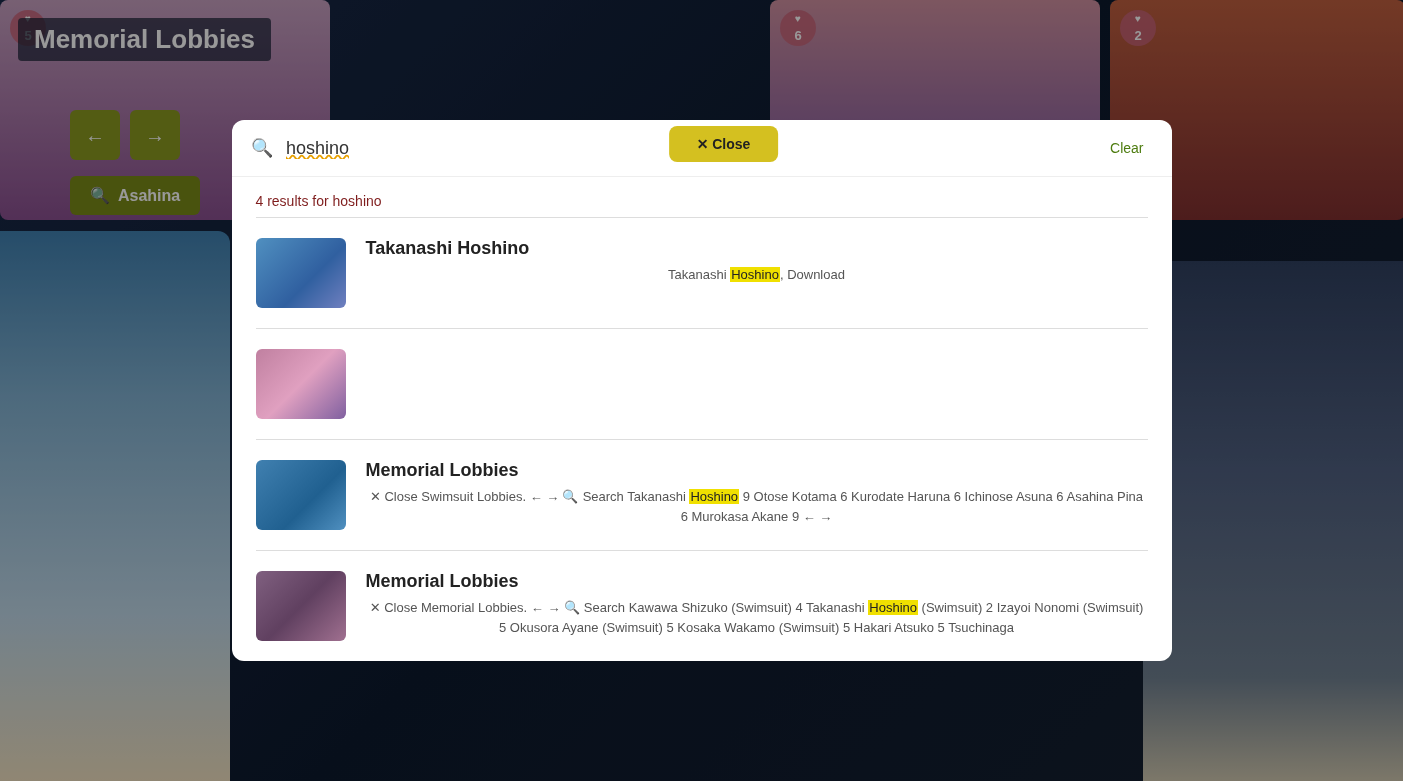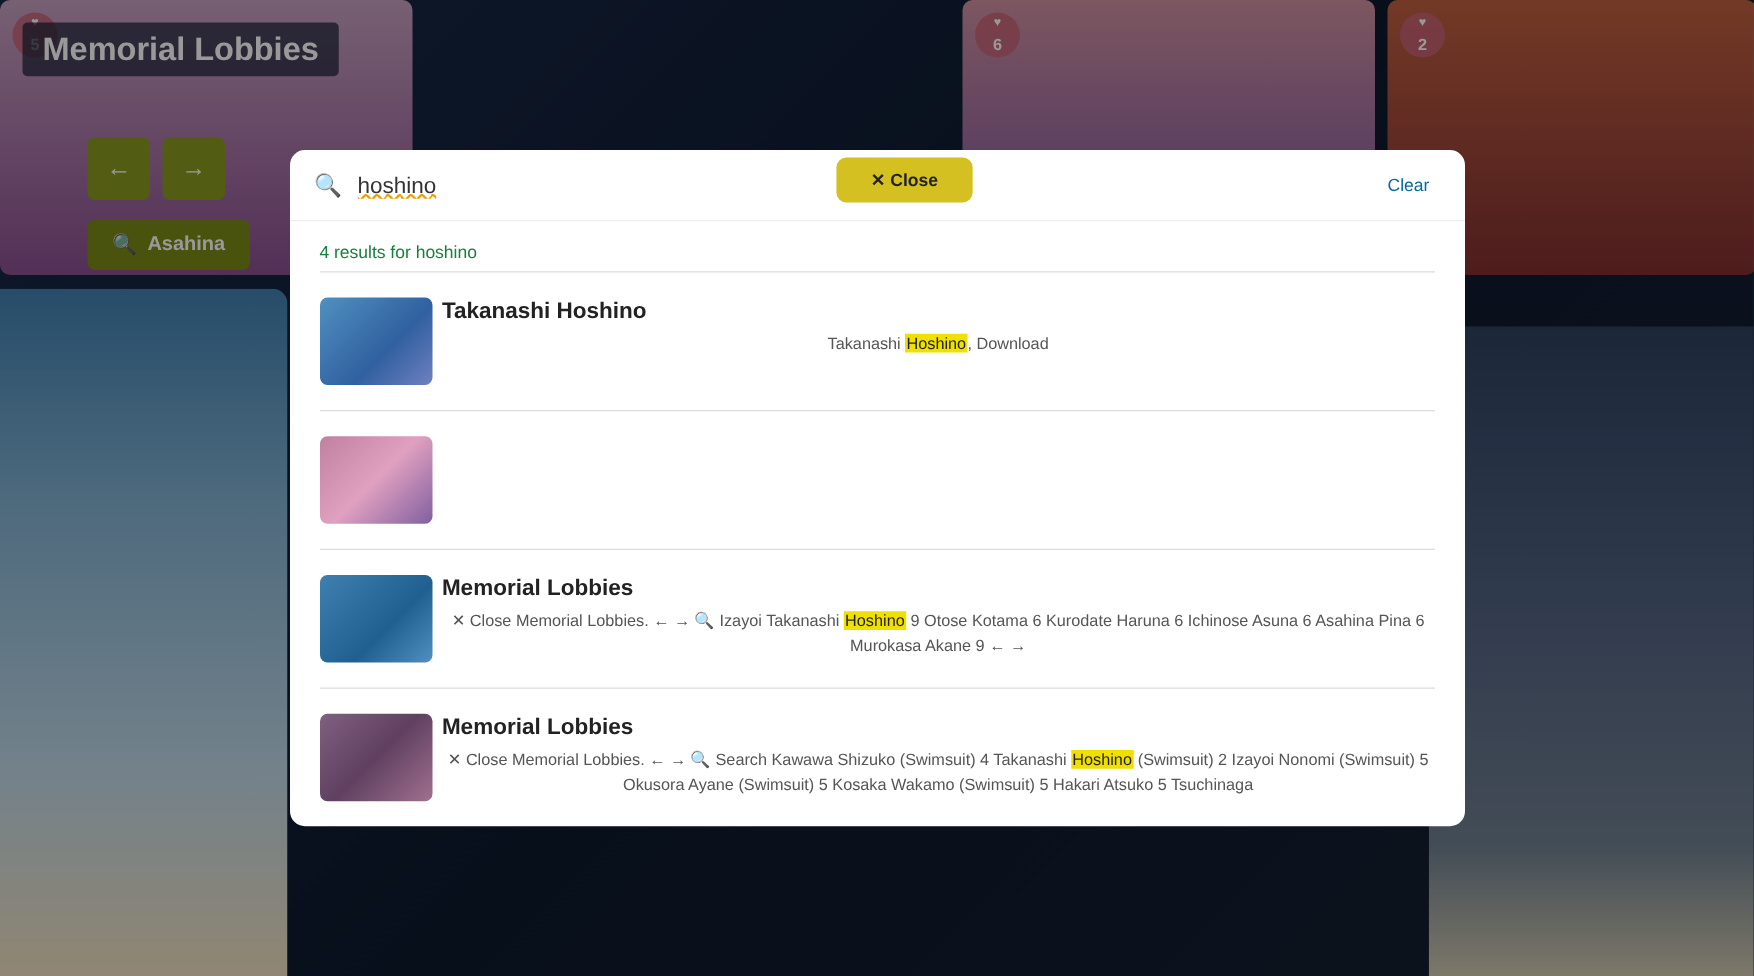--- a/index.html
+++ b/index.html
@@ -199,45 +199,45 @@
       color: #333;
       text-decoration: underline;
       text-decoration-color: #e8a000;
       text-decoration-style: wavy;
     }
 
     .clear-btn {
       background: none;
       border: none;
       cursor: pointer;
-      color: #0369a1;
+      color: #4d7c0f;
       font-size: 14px;
       padding: 4px 8px;
     }
 
     
     .results-count {
       padding: 16px 24px 8px;
       font-size: 14px;
-      color: #15803d;
+      color: #7f1d1d;
     }
 
     
     .divider {
       height: 1px;
       background: #ddd;
       margin: 0 24px;
     }
 
     
     .result-item {
       display: flex;
       align-items: flex-start;
       padding: 20px 24px;
-      gap: 8px;
+      gap: 20px;
       cursor: pointer;
     }
 
     .result-thumb {
       width: 90px;
       height: 70px;
       border-radius: 6px;
       flex-shrink: 0;
       object-fit: cover;
       background: #ccc;
@@ -400,21 +400,21 @@
         <div class="result-thumb result-thumb-2"></div>
       </div>
 
       <div class="divider"></div>
 
       <div class="result-item">
         <div class="result-thumb result-thumb-3"></div>
         <div class="result-content">
           <div class="result-title">Memorial Lobbies</div>
           <div class="result-desc">
-            <span>✕ Close Memorial Lobbies. ← → 🔍 Izayoi Takanashi </span><span class="highlight">Hoshino</span><span> 9 Otose Kotama 6 Kurodate Haruna 6 Ichinose Asuna 6 Asahina Pina 6 Murokasa Akane 9 ← →</span>
+            <span>✕ Close Swimsuit Lobbies. ← → 🔍 Search Takanashi </span><span class="highlight">Hoshino</span><span> 9 Otose Kotama 6 Kurodate Haruna 6 Ichinose Asuna 6 Asahina Pina 6 Murokasa Akane 9 ← →</span>
           </div>
         </div>
       </div>
 
       <div class="divider"></div>
 
       <div class="result-item">
         <div class="result-thumb result-thumb-4"></div>
         <div class="result-content">
           <div class="result-title">Memorial Lobbies</div>

